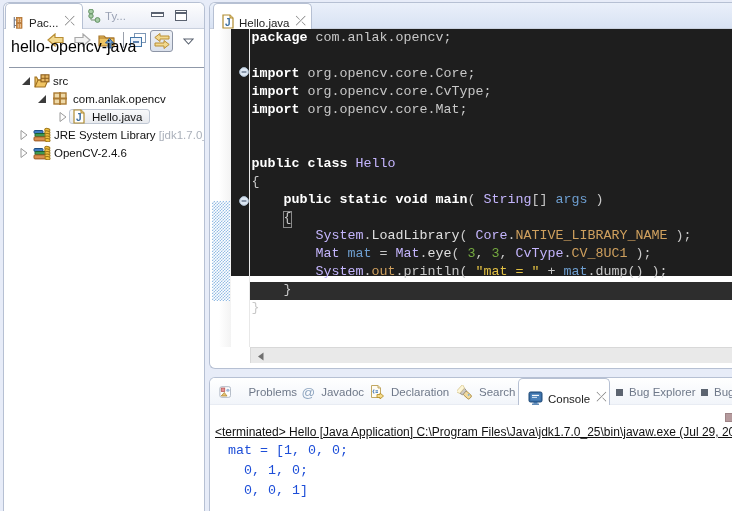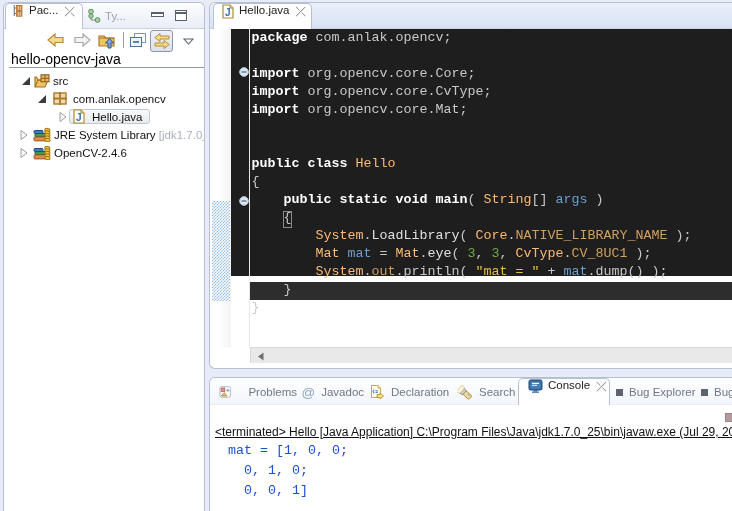--- a/index.html
+++ b/index.html
@@ -3,29 +3,29 @@
 <meta charset="utf-8">
 <style>
 *{margin:0;padding:0;box-sizing:border-box}
 html,body{width:732px;height:511px;overflow:hidden}
 body{background:#e7ecf8;font-family:"Liberation Sans",sans-serif;position:relative}
 .abs{position:absolute}
 
 .panel{position:absolute;background:#fff;border:1px solid #b6c0d3}
 
 .tabstrip{position:absolute;left:0;top:0;right:0;height:26px;background:linear-gradient(#fdfdfe,#e9edf6);border-bottom:1px solid #c9d0dd;border-radius:5px 5px 0 0}
-.tab-active{position:absolute;top:0;height:26px;background:#fff;border:1px solid #b6c0d3;border-bottom:none;border-radius:5px 5px 0 0;display:flex;align-items:flex-start;font-size:11.5px;color:#222}
+.tab-active{position:absolute;top:0;height:26px;background:#fff;border:1px solid #b6c0d3;border-bottom:none;border-radius:5px 5px 0 0;display:flex;align-items:flex-end;font-size:11.5px;color:#222}
 .tab-inactive{position:absolute;top:0;height:26px;display:flex;align-items:center;font-size:11.5px;color:#6e7889}
 .closex{color:#777;font-size:11px;margin-left:6px}
 
 .trow{position:absolute;height:17px;font-size:11.5px;color:#111;display:flex;align-items:center}
 
 .code{font-family:"Liberation Mono",monospace;font-size:13.333px;line-height:18px;white-space:pre;color:#c8c8c8}
 .code b{color:#fff;font-weight:bold}
-.kt{color:#fdba74}
+.kt{color:#c4b5fd}
 .knum{color:#74a93f}
 .kstr{color:#e2c043}
 .kconst{color:#cfa05e}
 .kvar{color:#6e9fd1}
 .kital{color:#e0e0e0}
 .mono{font-family:"Liberation Mono",monospace}
 </style>
 </head>
 <body>
 
@@ -95,21 +95,21 @@
     <svg class="abs" style="left:150px;top:3px" width="16" height="16" viewBox="0 0 16 16">
       <path d="M6 0.5 L6 3 L15 3 L15 6 L6 6 L6 8.5 L0.8 4.5 Z" fill="#f2d98f" stroke="#b98e35"></path>
       <path d="M10 7.5 L10 10 L1 10 L1 13 L10 13 L10 15.5 L15.2 11.5 Z" fill="#f2d98f" stroke="#b98e35"></path>
     </svg>
 
     <svg class="abs" style="left:179px;top:8px" width="11" height="7" viewBox="0 0 11 7">
       <path d="M1 1 L10 1 L5.5 6 Z" fill="#fff" stroke="#5a6270" stroke-width="1.1"></path>
     </svg>
   </div>
 
-  <div class="abs" style="left:7px;top:48px;font-size:14px;color:#000">hello-opencv-java</div>
+  <div class="abs" style="left:7px;top:35px;font-size:16px;color:#000">hello-opencv-java</div>
   <div class="abs" style="left:5px;top:64px;width:196px;height:1px;background:#8f98a8"></div>
 
   <div class="trow" style="left:0;top:69px;width:200px">
     <svg class="abs" style="left:17.5px;top:5px" width="9" height="8" viewBox="0 0 9 8">
         <path d="M8 0 L8 8 L0 8 Z" fill="#3c3c3c"></path>
       </svg>
 
     <svg class="abs" style="left:30px;top:2px" width="17" height="14" viewBox="0 0 17 14">
       <path d="M1 3 L1 13 L11 13 L14 6 L4 6 L2.5 3 Z" fill="#f0c463" stroke="#9f7020" stroke-width="1.1"></path>
       <path d="M1 13 L4 6 L14 6" fill="none" stroke="#9f7020" stroke-width="1.1"></path>

